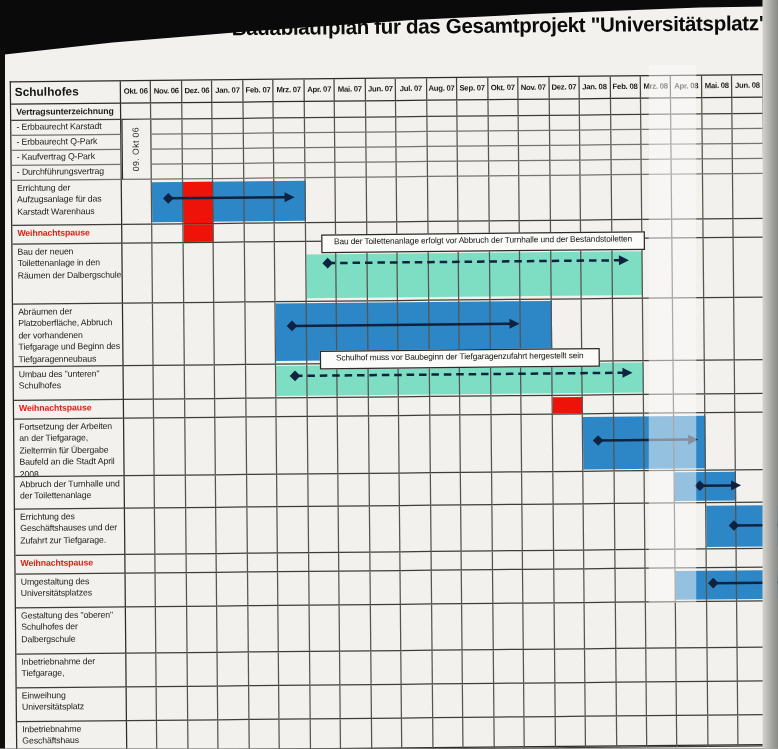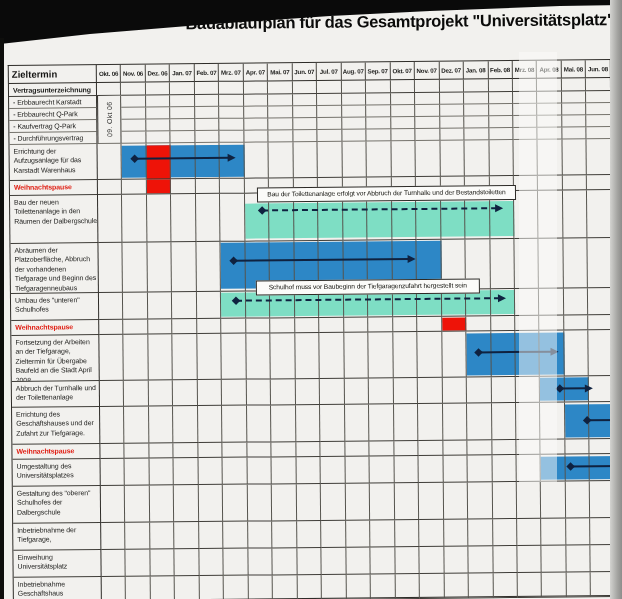--- a/index.html
+++ b/index.html
@@ -73,21 +73,21 @@
           <div class="bar teal" style="left: 234.82px; top: 140px; width: 269.17px; height: 35px;"></div>
           <div class="bar blue" style="left: 210.35px; top: 179px; width: 220.23px; height: 46px;"></div>
           <div class="bar teal" style="left: 210.35px; top: 229px; width: 293.64px; height: 24px;"></div>
           <div class="bar red" style="left: 430.58px; top: 256px; width: 24.47px; height: 13px;"></div>
           <div class="bar blue" style="left: 455.05px; top: 272px; width: 97.88px; height: 42px;"></div>
           <div class="bar blue" style="left: 528.46px; top: 317px; width: 48.94px; height: 23px;"></div>
           <div class="bar blue" style="left: 552.93px; top: 344px; width: 59.9515px; height: 33px;"></div>
           <div class="bar blue" style="left: 528.46px; top: 396px; width: 84.4215px; height: 23px;"></div>
         </div>
       <div class="layer" id="grid-layer">
-          <div class="abs zeitcell" style="left: 0px; top: 0px; width: 88px; height: 18px;">Zieltermin</div>
+          <div class="abs zeitcell" style="left: 0px; top: 0px; width: 88px; height: 18px;">Schulhofes</div>
           <div class="abs hcell" style="left: 88px; top: 0px; width: 24.47px; height: 18px;">Okt. 06</div>
           <div class="abs hcell" style="left: 112.47px; top: 0px; width: 24.47px; height: 18px;">Nov. 06</div>
           <div class="abs hcell" style="left: 136.94px; top: 0px; width: 24.47px; height: 18px;">Dez. 06</div>
           <div class="abs hcell" style="left: 161.41px; top: 0px; width: 24.47px; height: 18px;">Jan. 07</div>
           <div class="abs hcell" style="left: 185.88px; top: 0px; width: 24.47px; height: 18px;">Feb. 07</div>
           <div class="abs hcell" style="left: 210.35px; top: 0px; width: 24.47px; height: 18px;">Mrz. 07</div>
           <div class="abs hcell" style="left: 234.82px; top: 0px; width: 24.47px; height: 18px;">Apr. 07</div>
           <div class="abs hcell" style="left: 259.29px; top: 0px; width: 24.47px; height: 18px;">Mai. 07</div>
           <div class="abs hcell" style="left: 283.76px; top: 0px; width: 24.47px; height: 18px;">Jun. 07</div>
           <div class="abs hcell" style="left: 308.23px; top: 0px; width: 24.47px; height: 18px;">Jul. 07</div>

